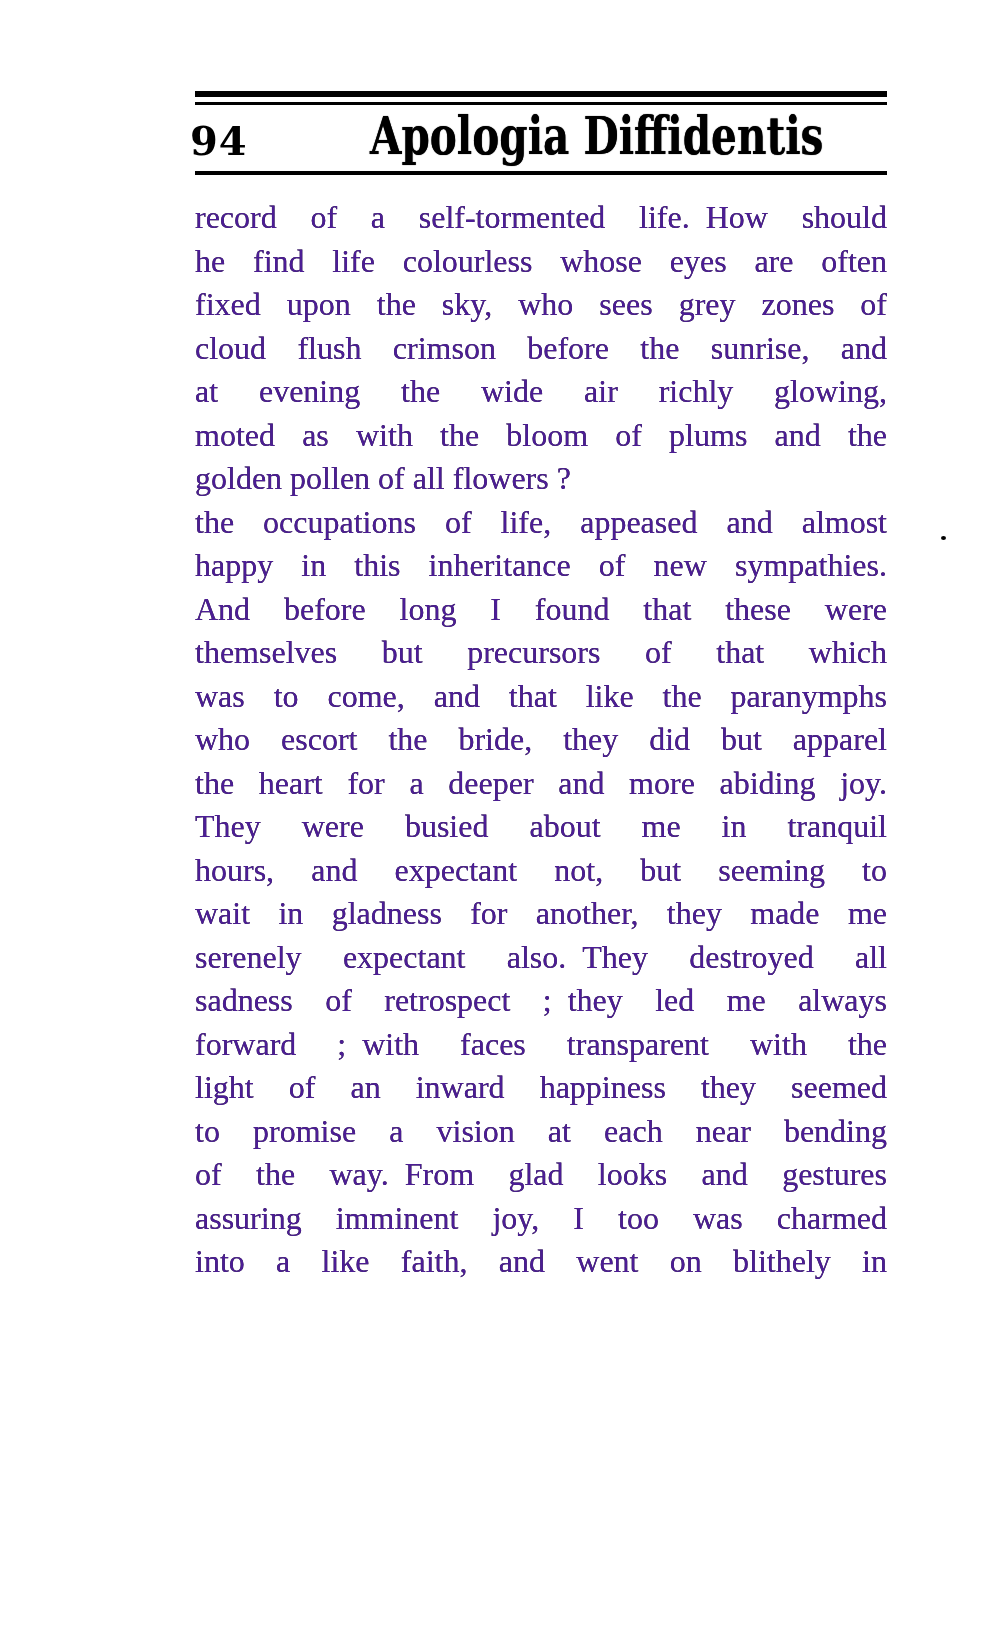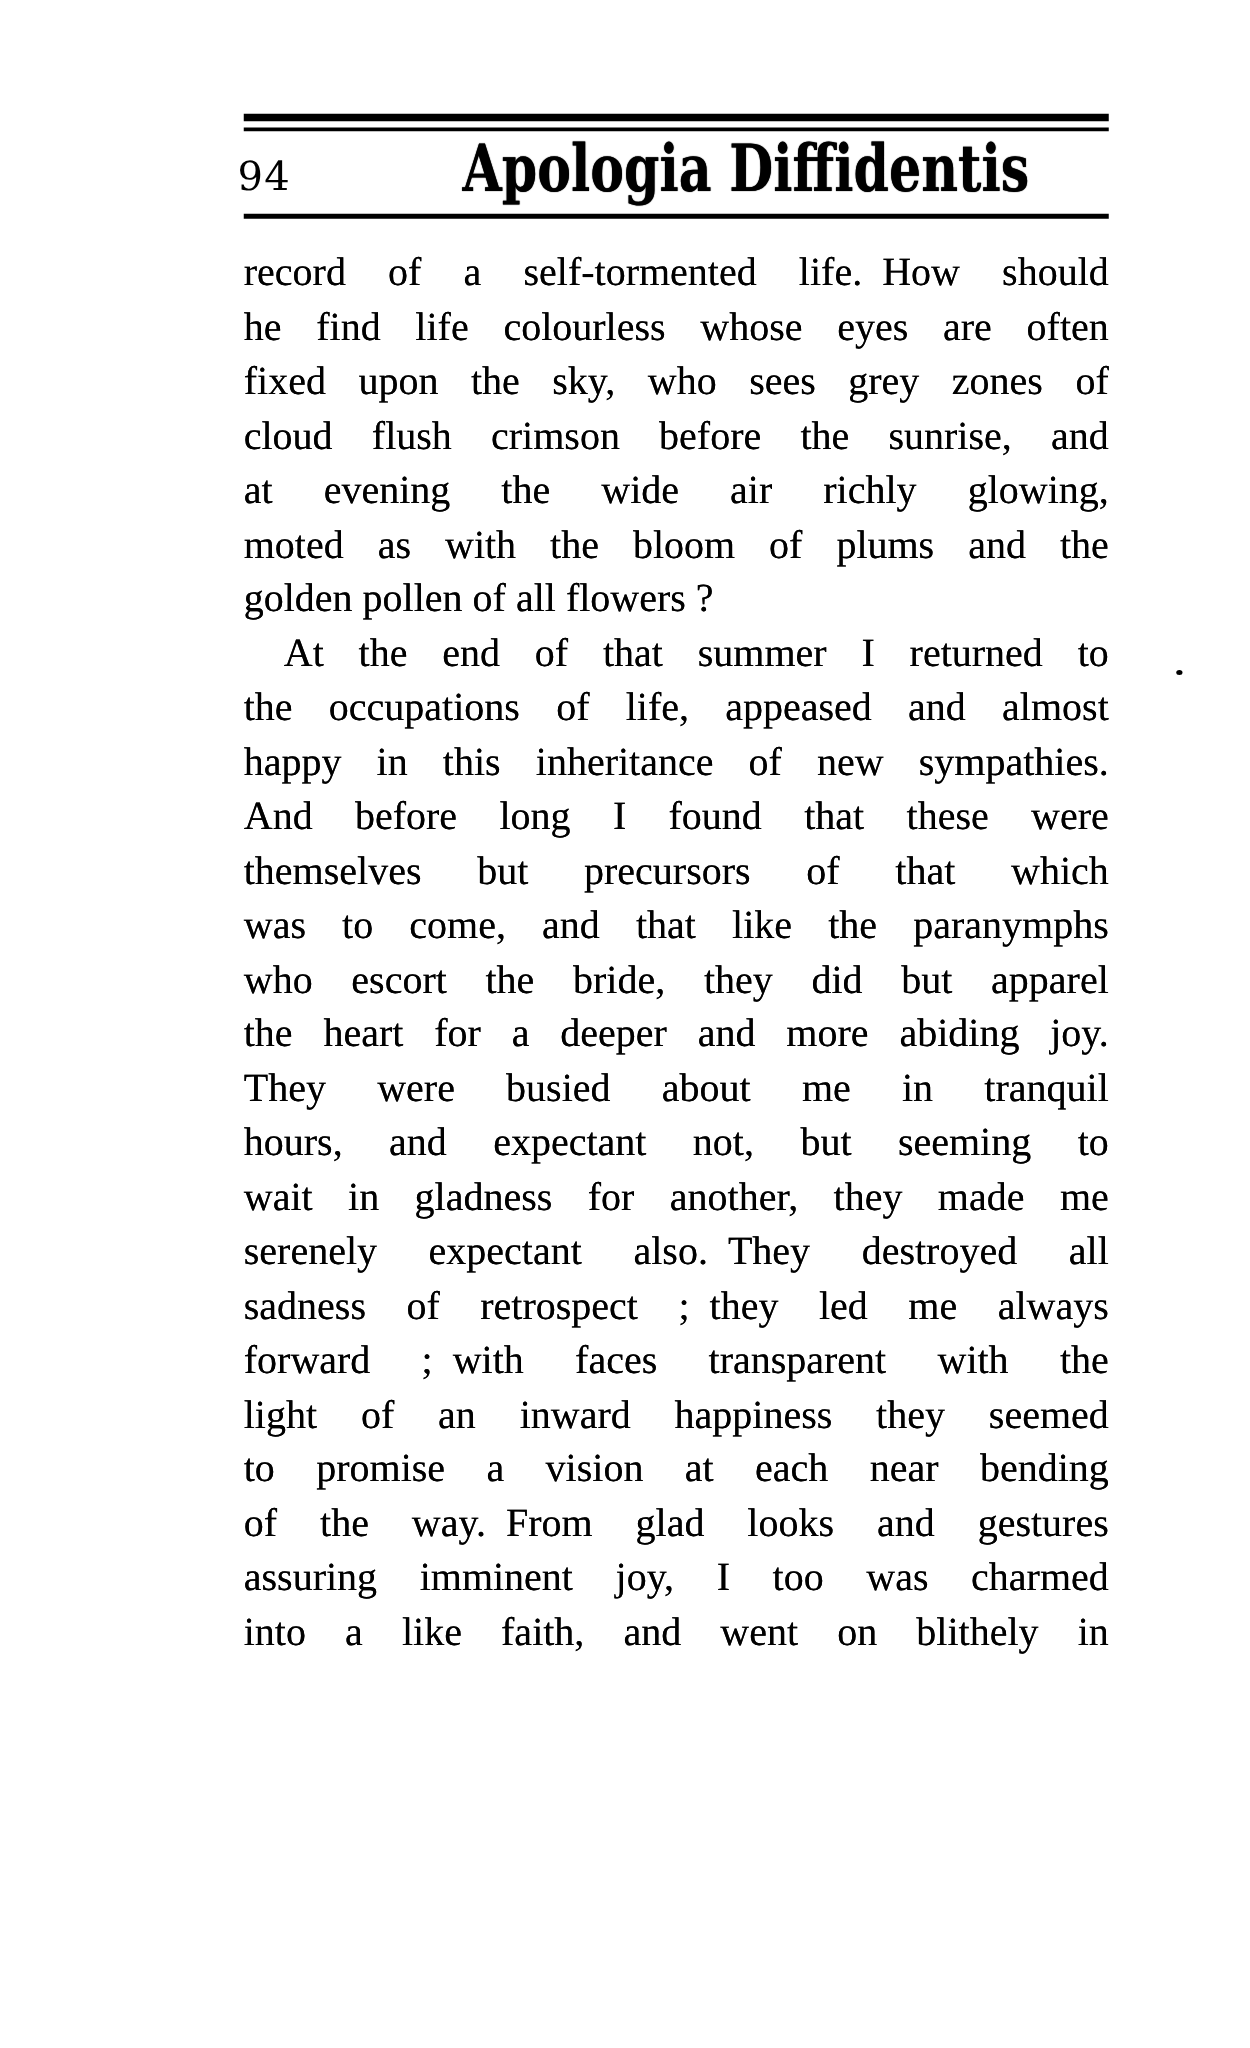--- a/index.html
+++ b/index.html
@@ -23,22 +23,22 @@
   }
   .rule-thick   { top: 91px;  height: 6px; }
   .rule-thin    { top: 102px; height: 3px; }
   .rule-header  { top: 171px; height: 4px; }
 
   .pagenum {
     position: absolute;
     left: 190px;
     top: 121px;
     font-family: "DejaVu Serif", serif;
-    font-size: 32px;
-    font-weight: 400;
+    font-size: 40px;
+    font-weight: 700;
     line-height: 40px;
     letter-spacing: 1px;
   }
   .running-title {
     position: absolute;
     left: 195px;
     top: 108px;
     width: 692px;
     text-align: right;
     font-family: "DejaVu Serif", serif;
@@ -58,21 +58,21 @@
   .textblock {
     position: absolute;
     left: 195px;
     top: 196px;
     width: 692px;
   }
   .line {
     font-family: "Liberation Serif", serif;
     font-size: 32px;
     line-height: 43.5px;
-    color: #000000;
+    color: #4c1d95;
     text-align: justify;
     text-align-last: justify;
     text-shadow: 0 0 0.5px rgba(0,0,0,0.85);
   }
   .line.indent { text-indent: 32px; }
   .line.para-end { text-align-last: left; }
 
   .speck {
     position: absolute;
     left: 941px;
@@ -100,21 +100,20 @@
   <div class="rule rule-header"></div>
 
   <div class="textblock">
     <div class="line">record of a self-tormented life. How should</div>
     <div class="line">he find life colourless whose eyes are often</div>
     <div class="line">fixed upon the sky, who sees grey zones of</div>
     <div class="line">cloud flush crimson before the sunrise, and</div>
     <div class="line">at evening the wide air richly glowing,</div>
     <div class="line">moted as with the bloom of plums and the</div>
     <div class="line para-end">golden pollen of all flowers ?</div>
-    <div class="line indent">At the end of that summer I returned to</div>
     <div class="line">the occupations of life, appeased and almost</div>
     <div class="line">happy in this inheritance of new sympathies.</div>
     <div class="line">And before long I found that these were</div>
     <div class="line">themselves but precursors of that which</div>
     <div class="line">was to come, and that like the paranymphs</div>
     <div class="line">who escort the bride, they did but apparel</div>
     <div class="line">the heart for a deeper and more abiding joy.</div>
     <div class="line">They were busied about me in tranquil</div>
     <div class="line">hours, and expectant not, but seeming to</div>
     <div class="line">wait in gladness for another, they made me</div>

